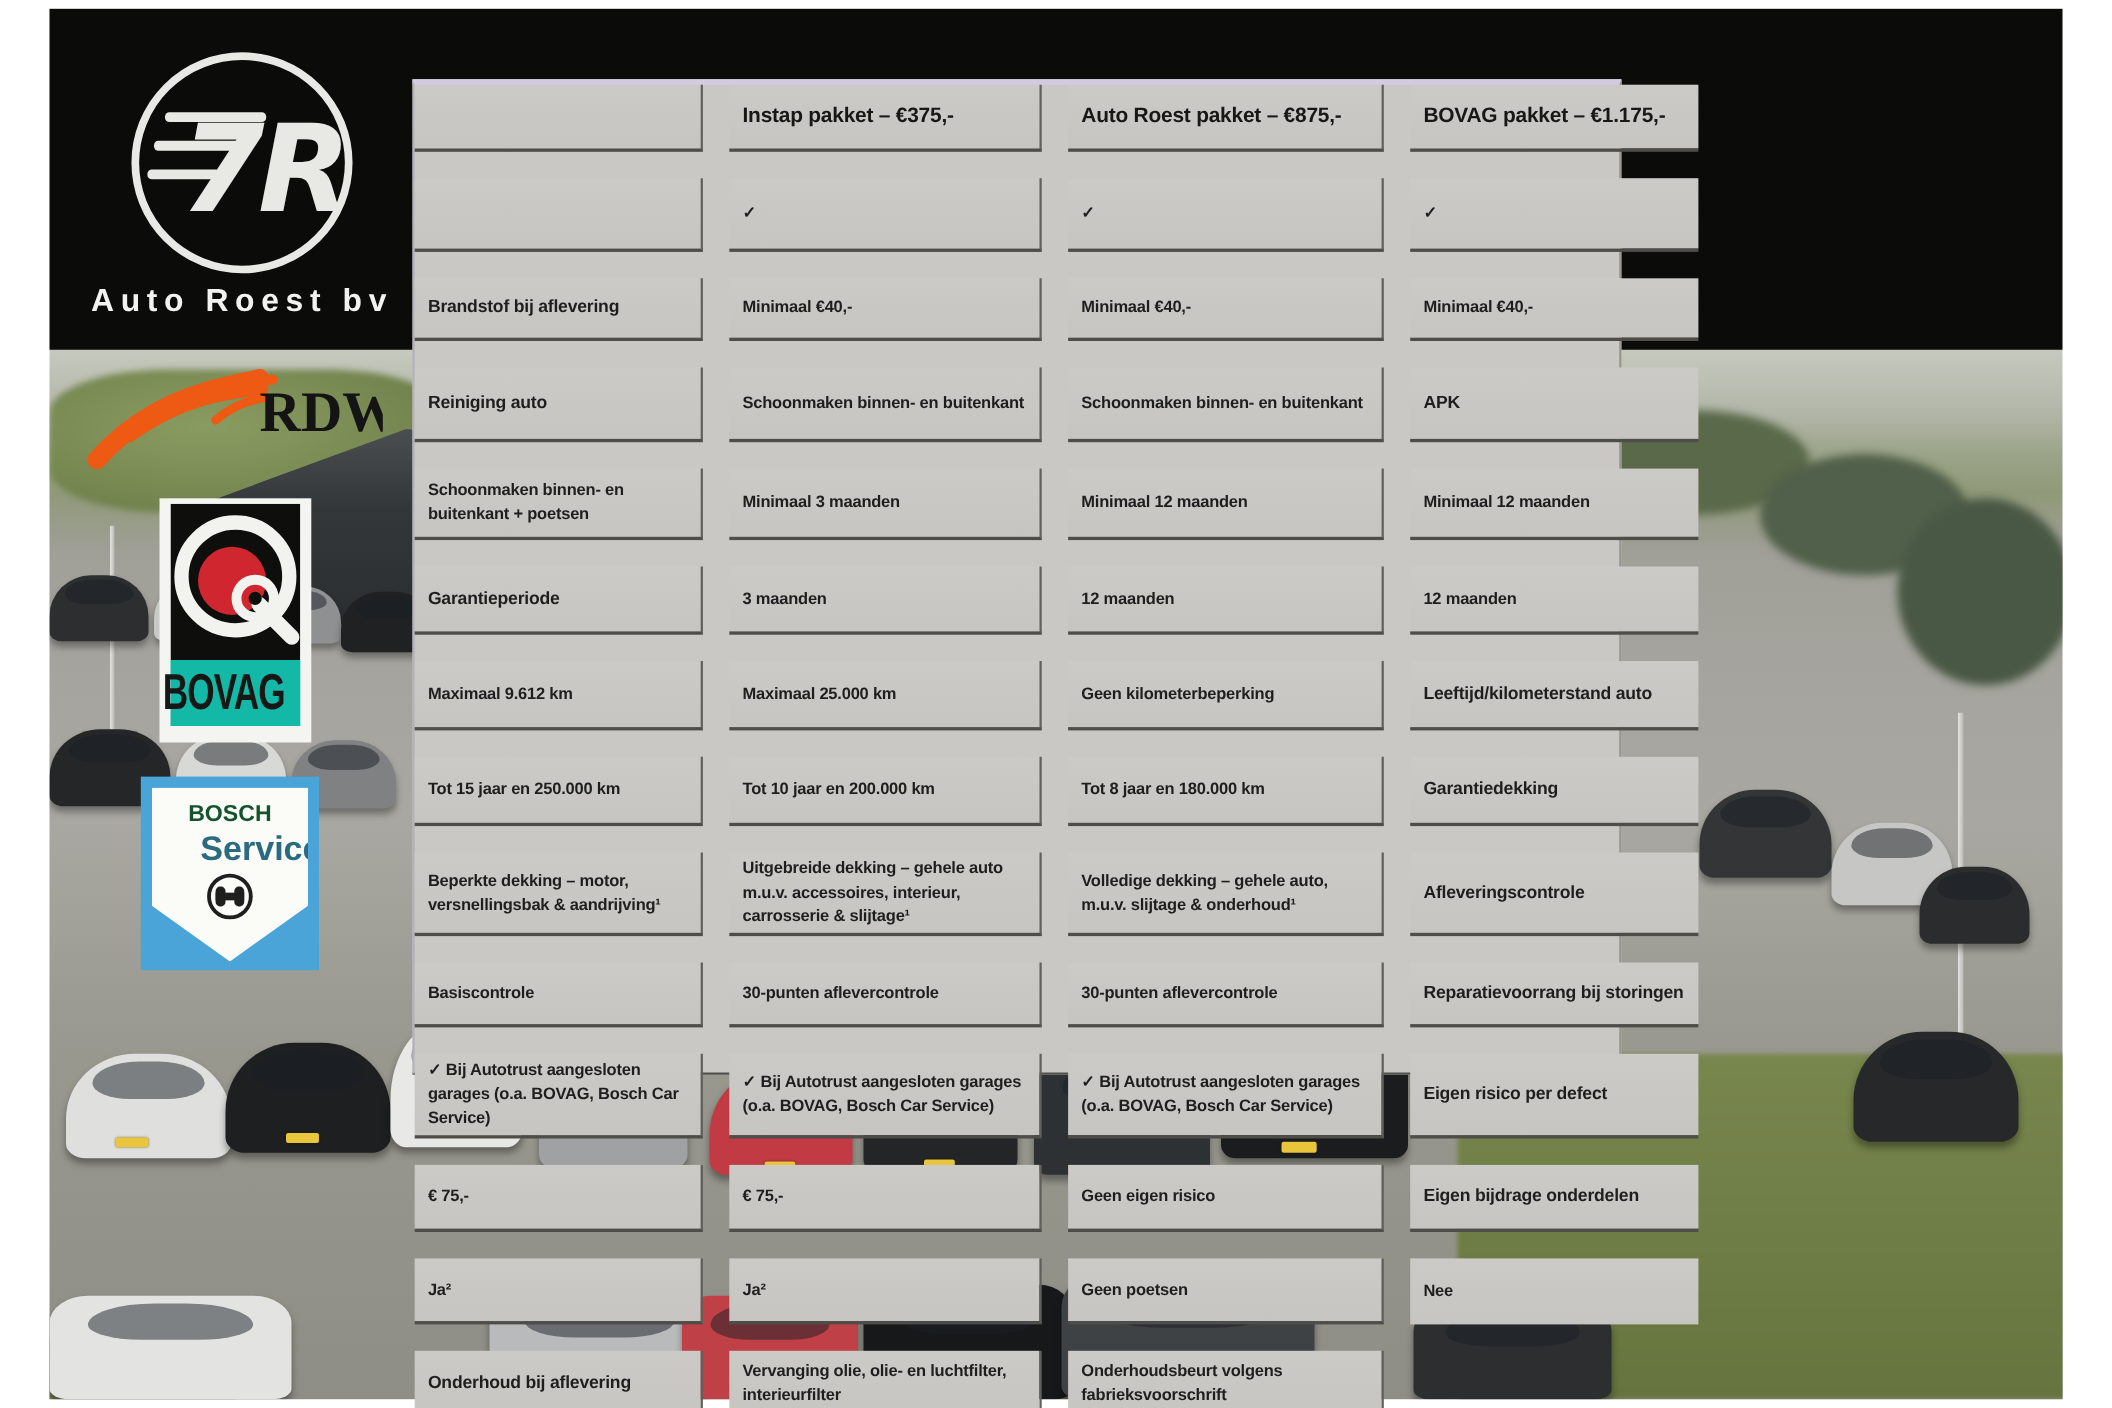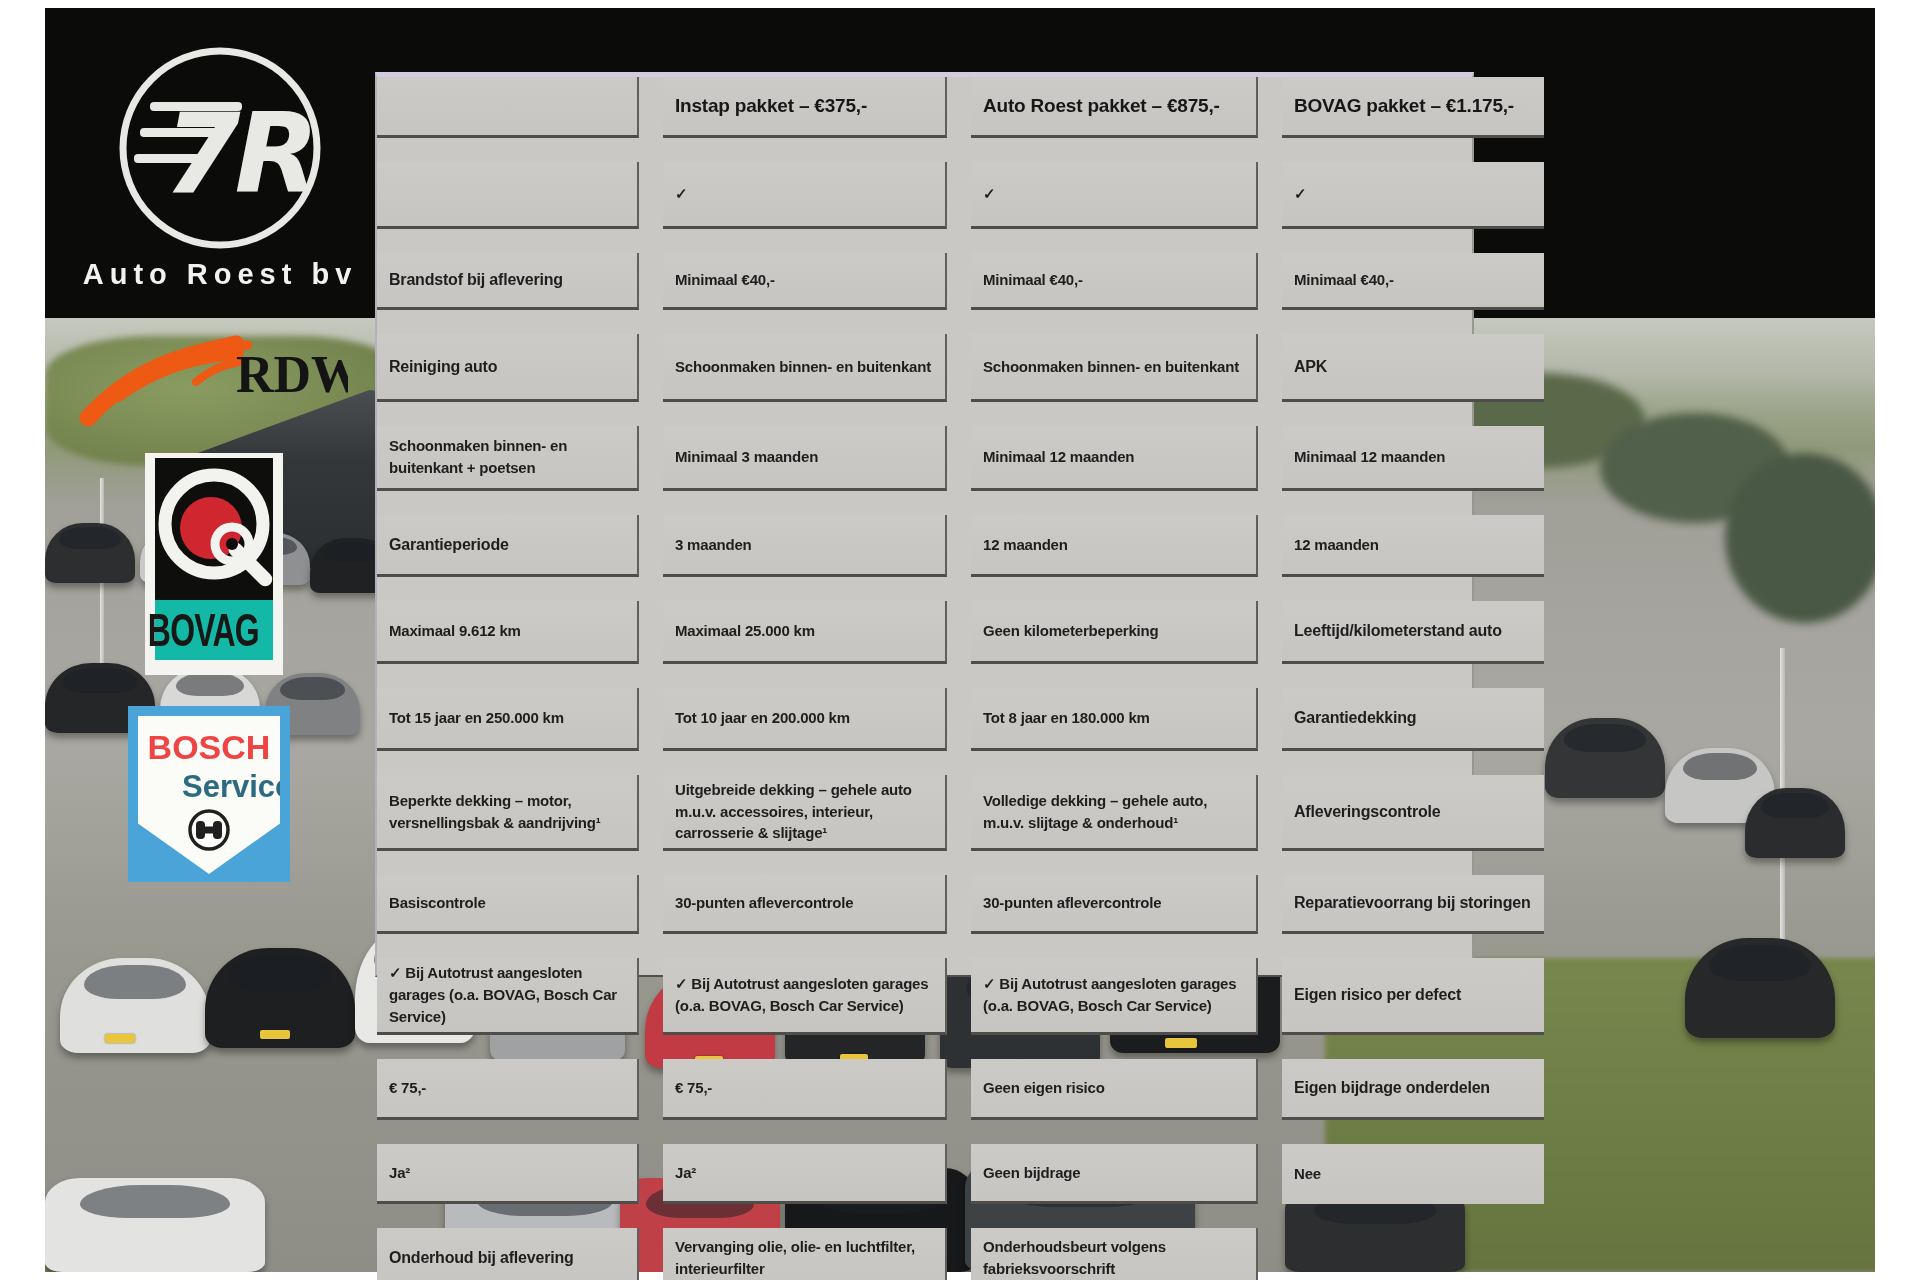--- a/index.html
+++ b/index.html
@@ -35,21 +35,21 @@
   
   .rdw{position:absolute;left:78px;top:330px;width:270px;height:100px;z-index:6;}
   .bovag{position:absolute;left:150px;top:458px;width:128px;height:212px;z-index:6;
          background:#f4f4f1;padding:0;box-shadow:0 0 0 5px #f4f4f1;}
   .bovag-top{position:relative;width:118px;height:142px;margin:5px auto 0;}
   .bovag-band{width:118px;height:60px;margin:0 auto;background:#14b8a6;display:flex;align-items:center;justify-content:flex-end;}
   .bovag-band span{font-size:40px;font-weight:700;color:#171715;transform:scale(.8,1.15);letter-spacing:-1px;}
   .bosch{position:absolute;left:128px;top:706px;width:162px;height:176px;z-index:6;background:#4aa4d8;}
   .bosch-shield{position:absolute;left:10px;top:10px;width:142px;height:158px;background:#fbfbf8;
                 clip-path:polygon(0 0,100% 0,100% 68%,50% 100%,0 68%);text-align:center;}
-  .bosch-line1{margin-top:12px;font-size:34px;font-weight:700;color:#ef4444;letter-spacing:0px;}
+  .bosch-line1{margin-top:12px;font-size:21px;font-weight:700;color:#14532d;letter-spacing:0px;}
   .bosch-line2{margin-top:2px;font-size:31px;font-weight:700;color:#2c6a80;padding-left:44px;}
 
   
   .pkg-table{position:absolute;left:375px;top:72px;width:1095px;height:898px;z-index:5;
              display:grid;grid-template-columns:262px 284px 287px 262px;
              grid-template-rows:61px 67px 57px 68px 65px 62px 63px 63px 76px 59px 77px 61px 60px 59px;
              border-top:5px solid #d3cce0;border-left:2px solid #b4b0bc;border-right:2px solid #99988f;
              border-bottom:2px solid #51504d;background:#c9c8c4;gap:24px;}
   .cell{background:linear-gradient(180deg,#cbcac6,#c6c5c1);border-bottom:3px solid #4e4d49;
         border-right:2px solid #605f5b;display:flex;align-items:center;
@@ -206,20 +206,20 @@
       <div class="cell value-cell">✓ Bij Autotrust aangesloten garages (o.a. BOVAG, Bosch Car Service)</div>
       <div class="cell value-cell">✓ Bij Autotrust aangesloten garages (o.a. BOVAG, Bosch Car Service)</div>
       <div class="cell value-cell">✓ Bij Autotrust aangesloten garages (o.a. BOVAG, Bosch Car Service)</div>
       <div class="cell label-cell">Eigen risico per defect</div>
       <div class="cell value-cell">€ 75,-</div>
       <div class="cell value-cell">€ 75,-</div>
       <div class="cell value-cell">Geen eigen risico</div>
       <div class="cell label-cell">Eigen bijdrage onderdelen</div>
       <div class="cell value-cell">Ja²</div>
       <div class="cell value-cell">Ja²</div>
-      <div class="cell value-cell">Geen bijdrage</div>
+      <div class="cell value-cell">Geen poetsen</div>
       <div class="cell value-cell">Nee</div>
       <div class="cell label-cell">Onderhoud bij aflevering</div>
       <div class="cell value-cell">Vervanging olie, olie- en luchtfilter, interieurfilter</div>
       <div class="cell value-cell">Onderhoudsbeurt volgens fabrieksvoorschrift</div>
     </div>
 
 </div>
 
 </body></html>

